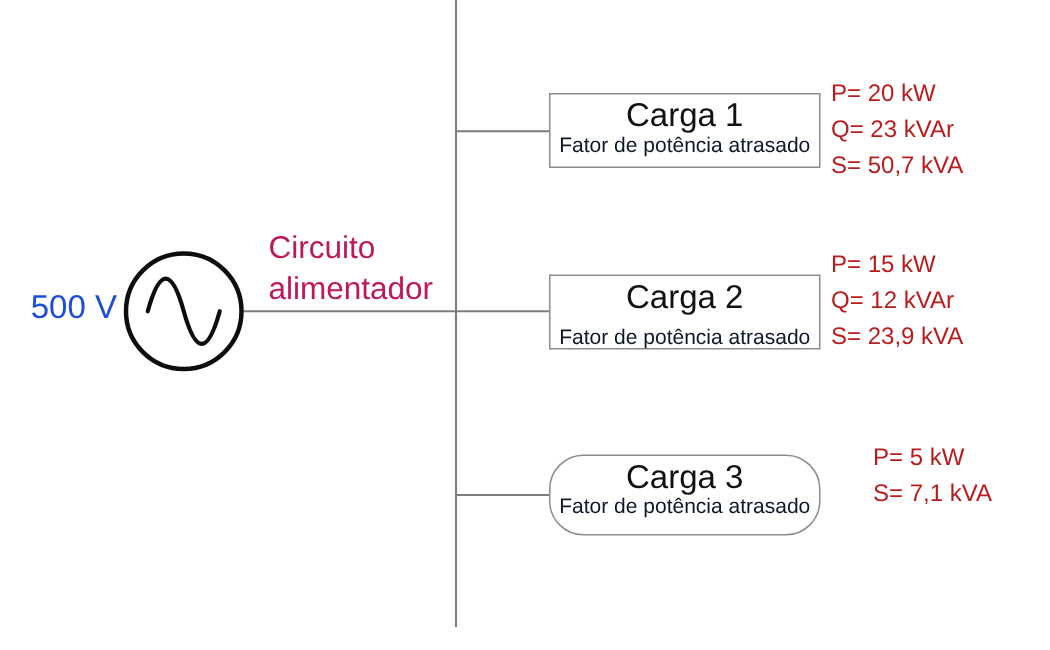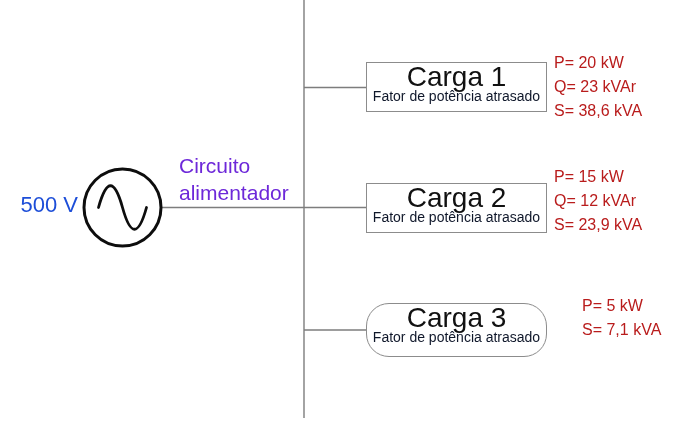--- a/index.html
+++ b/index.html
@@ -32,49 +32,49 @@
     line-height: 22px;
     white-space: nowrap;
     color: #1d4ed8;
   }
   .feeder-label {
     left: 179px;
     top: 152px;
     width: 128px;
     font-size: 21px;
     line-height: 27px;
-    color: #6d28d9;
+    color: #be185d;
   }
 
   .load-box {
     left: 366px;
     width: 181px;
     box-sizing: border-box;
     border: 1px solid #8c8c8c;
     background: #ffffff;
     display: flex;
     flex-direction: column;
     align-items: center;
     padding-top: 2px;
     text-align: center;
   }
   .load-box .title {
-    font-size: 28px;
+    font-size: 22px;
     line-height: 23px;
     color: #111111;
     white-space: nowrap;
   }
   .load-box .subtitle {
     font-size: 14px;
     line-height: 16px;
     color: #0f172a;
     white-space: nowrap;
   }
   #load-box-1 { top: 62px;  height: 50px; }
-  #load-box-2 { top: 183px; height: 50px; }
+  #load-box-2 { top: 183px; height: 50px; justify-content: space-between; }
   #load-box-3 { top: 303px; height: 54px; border-radius: 23px; }
 
   .values {
     left: 554px;
     width: 146px;
     font-size: 16px;
     line-height: 24px;
     color: #b91c1c;
     white-space: nowrap;
   }
@@ -107,21 +107,21 @@
 
   <div class="abs feeder-label">Circuito alimentador</div>
 
   <div class="abs load-box" id="load-box-1">
     <div class="title">Carga 1</div>
     <div class="subtitle">Fator de potência atrasado</div>
   </div>
   <div class="abs values" id="values-1">
     <div>P= 20 kW</div>
     <div>Q= 23 kVAr</div>
-    <div>S= 38,6 kVA</div>
+    <div>S= 50,7 kVA</div>
   </div>
 
   <div class="abs load-box" id="load-box-2">
     <div class="title">Carga 2</div>
     <div class="subtitle">Fator de potência atrasado</div>
   </div>
   <div class="abs values" id="values-2">
     <div>P= 15 kW</div>
     <div>Q= 12 kVAr</div>
     <div>S= 23,9 kVA</div>

